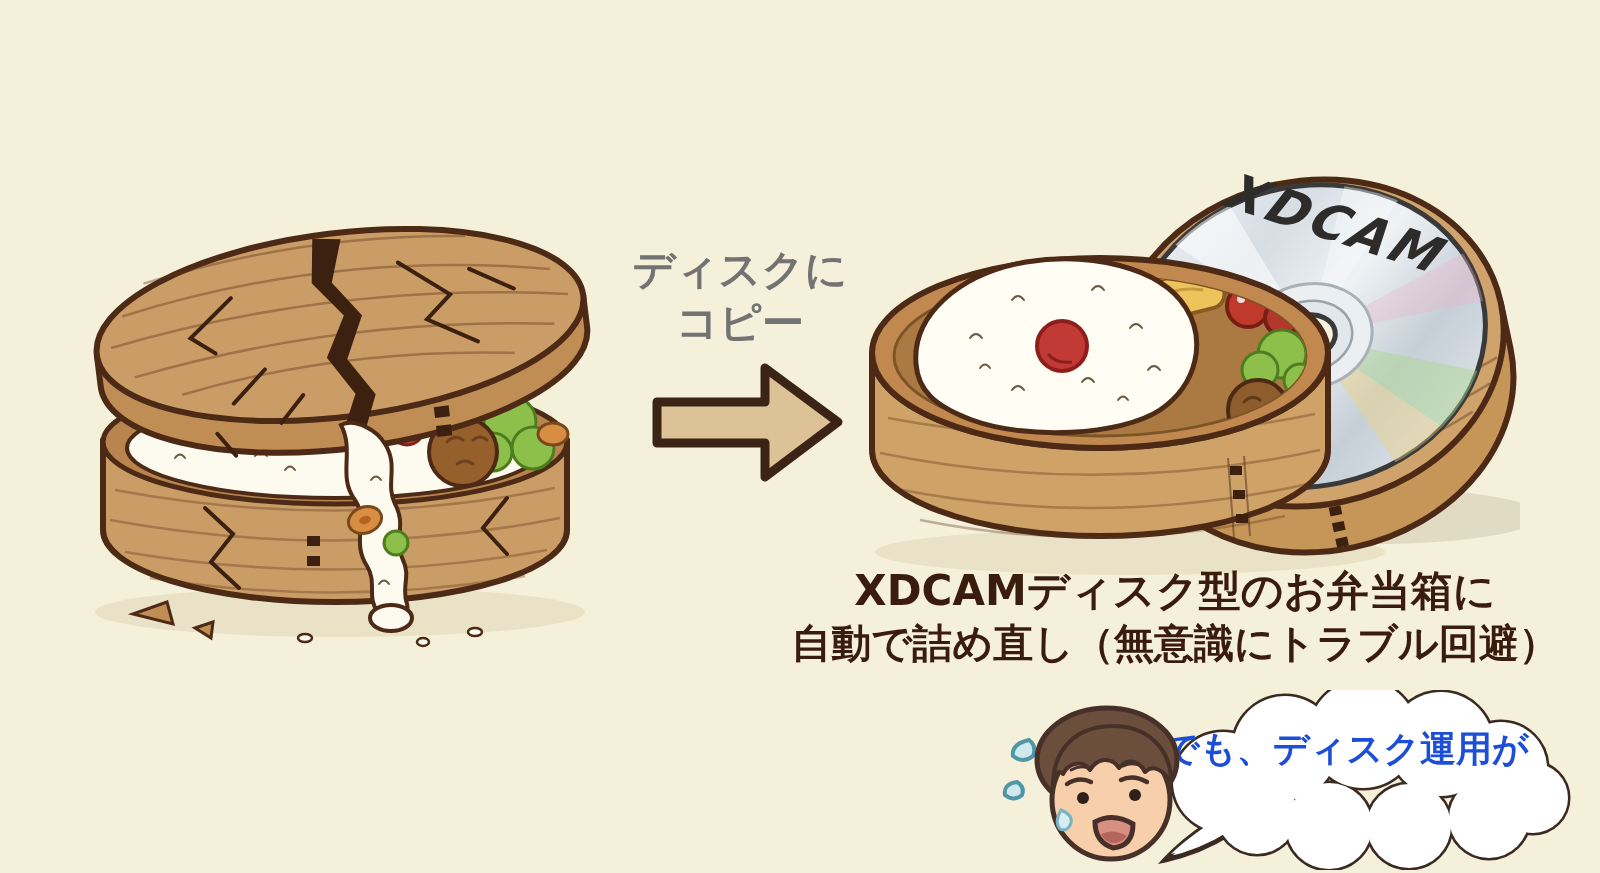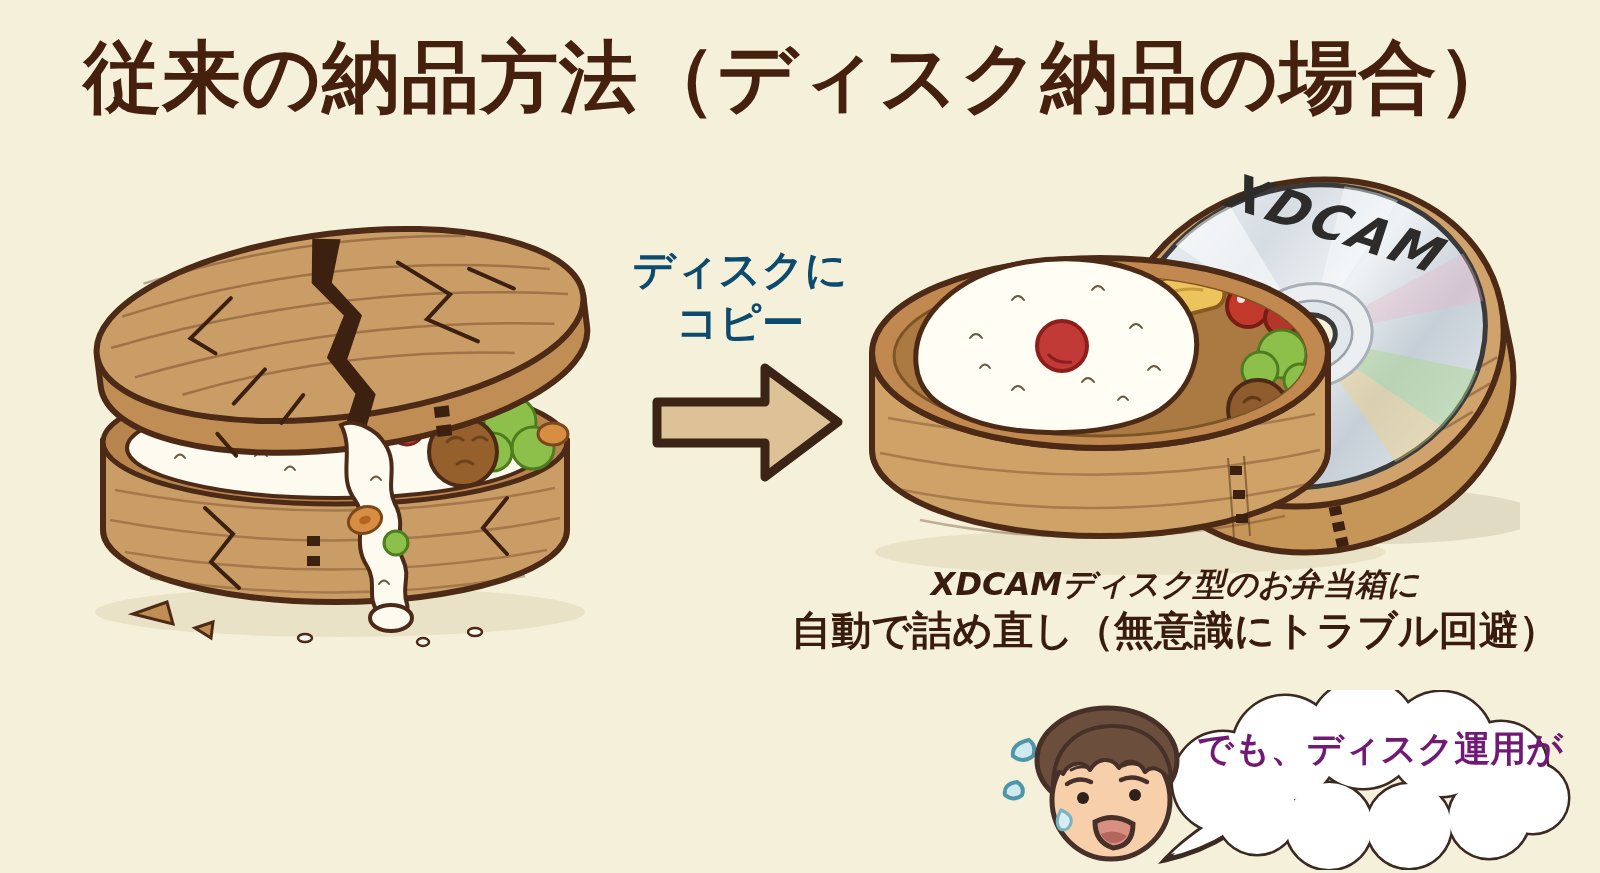--- a/index.html
+++ b/index.html
@@ -12,40 +12,39 @@
   .title{
     top:26px;left:0;right:0;text-align:center;
     font-size:78px;font-weight:700;color:#45200f;letter-spacing:1px;
     white-space:nowrap;
   }
   .caption{font-weight:700;color:#3a1c0d;text-align:center;}
   .left-caption{left:60px;top:634px;width:570px;line-height:1.28;}
   .left-caption .l1{font-size:57px;}
   .left-caption .l2{font-size:51px;}
   .right-caption{left:775px;top:564px;width:800px;line-height:1.28;}
-  .right-caption .l1{font-size:32px;font-style:italic;}
+  .right-caption .l1{font-size:42px;}
   .right-caption .l2{font-size:40px;}
   .arrow-label{
     left:600px;top:244px;width:280px;text-align:center;
-    font-size:42px;font-weight:700;color:#0c4a6e;line-height:1.25;
+    font-size:42px;font-weight:700;color:#737373;line-height:1.25;
   }
   .bubble-text{
-    left:1163px;top:726px;width:400px;text-align:right;
-    font-weight:700;color:#701a75;line-height:1.3;
+    left:1163px;top:726px;width:400px;text-align:left;
+    font-weight:700;color:#1d4ed8;line-height:1.3;
   }
   .bubble-text .l1{font-size:36px;}
   .bubble-text .l2{font-size:40px;}
   svg{display:block;}
 </style>
 </head>
 <body>
 
 <div class="stage">
 
-  <div class="abs title">従来の納品方法（ディスク納品の場合）</div>
 
   <svg class="abs" style="left:55px;top:190px" width="570" height="460" viewBox="0 0 570 460">
     <ellipse cx="285" cy="422" rx="245" ry="25" fill="#e9e2c6"></ellipse>
 
     <g>
       <path d="M48,250 L48,340 A232,72 0 0 0 512,340 L512,250 A232,62 0 0 1 48,250 Z" fill="#cb9d66" stroke="#4c2a16" stroke-width="6" stroke-linejoin="round"></path>
       <g stroke="rgba(92,52,24,0.35)" stroke-width="2.5" fill="none">
         <path d="M60,300 Q285,342 500,298"></path>
         <path d="M55,330 Q285,372 505,328"></path>
         <path d="M70,362 Q285,398 492,360"></path>

